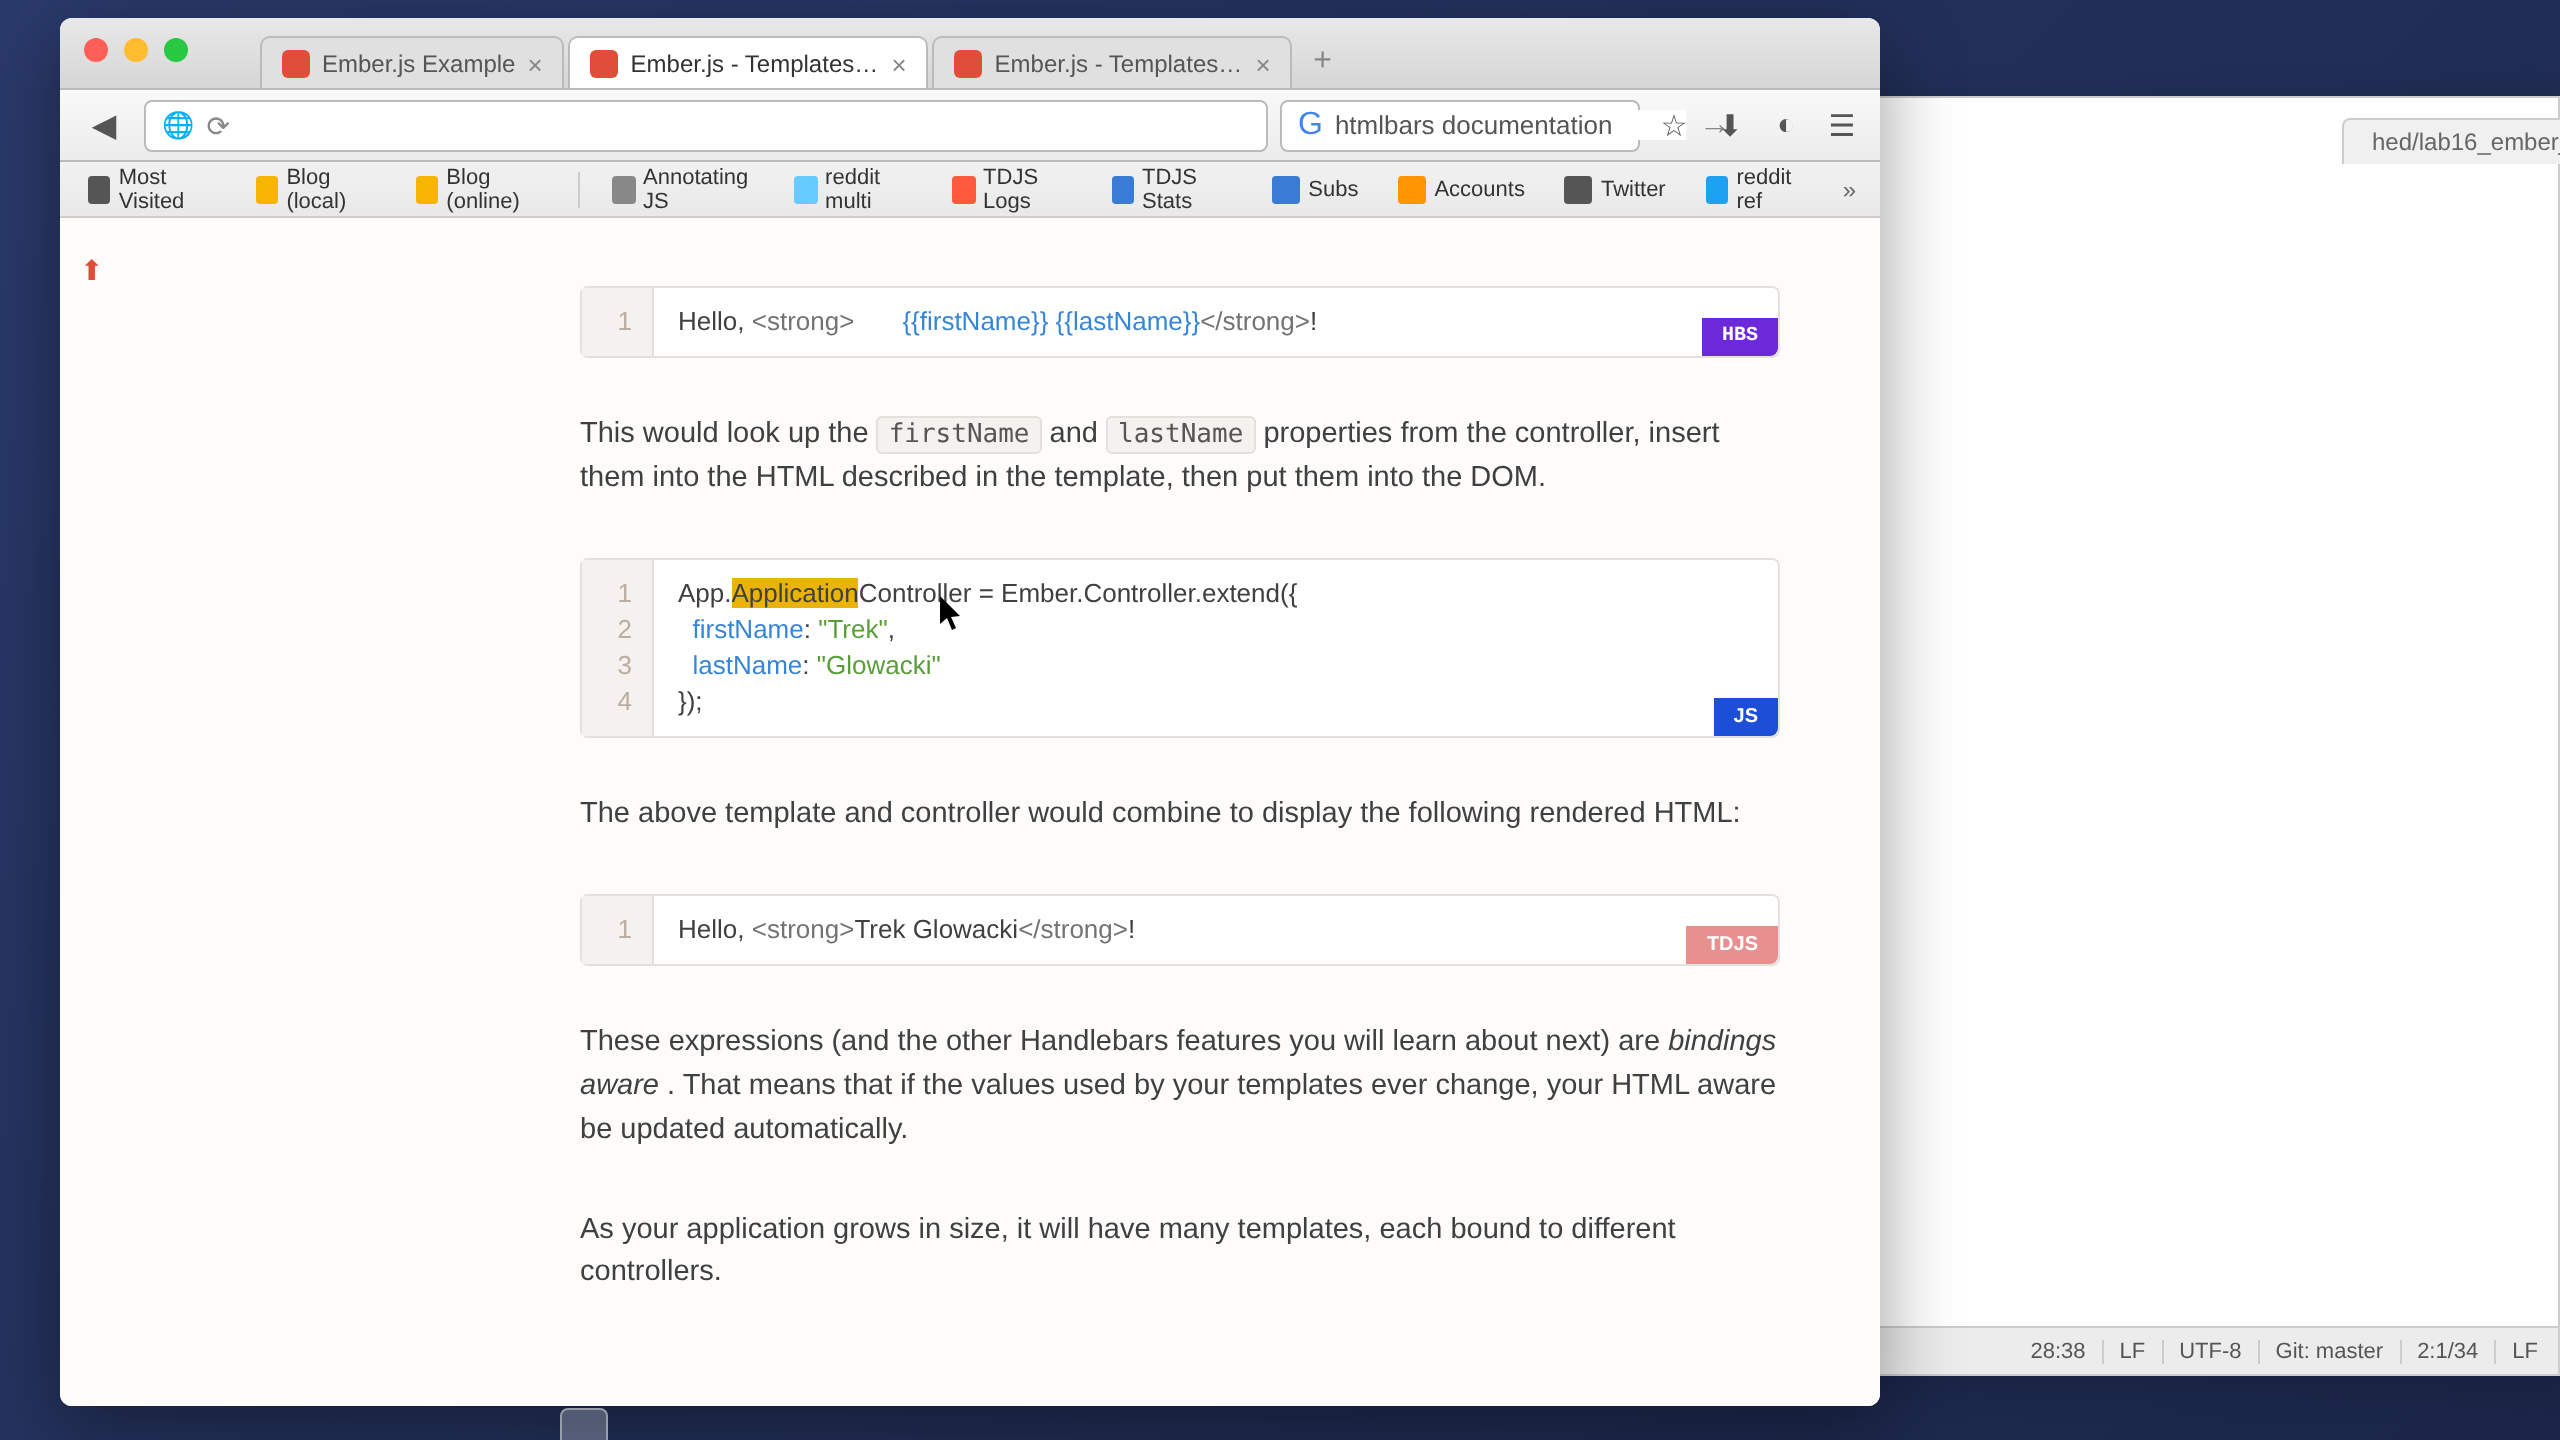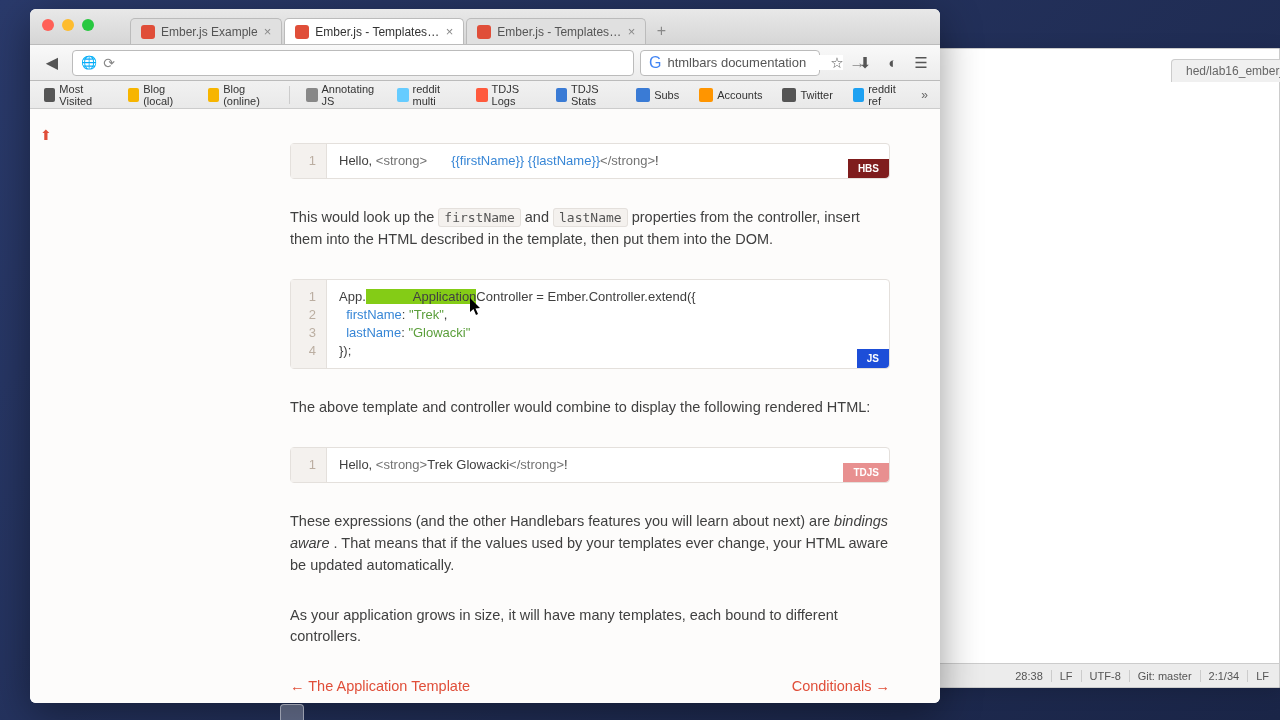--- a/index.html
+++ b/index.html
@@ -76,21 +76,21 @@
 }
 .traffic { position: absolute; top: 10px; left: 12px; display: flex; gap: 8px; }
 .traffic div { width: 12px; height: 12px; border-radius: 50%; }
 .tl-red { background: #ff5f57; }
 .tl-yel { background: #febc2e; }
 .tl-grn { background: #28c840; }
 
 .tabs { display: flex; margin-left: 100px; align-items: flex-end; height: 100%; }
 .tab {
   display: flex;
-  align-items: center;
+  align-items: flex-start;
   gap: 6px;
   padding: 6px 10px;
   font-size: 12px;
   color: #555;
   background: #e0e0e0;
   border: 1px solid #bbb;
   border-bottom: none;
   border-radius: 5px 5px 0 0;
   margin-right: 2px;
   max-width: 180px;
@@ -202,32 +202,32 @@
   padding: 8px 0;
   text-align: right;
   min-width: 36px;
 }
 .gutter div { padding: 0 10px; line-height: 1.4; }
 .code { padding: 8px 12px; white-space: pre; line-height: 1.4; flex: 1; }
 .code .kw { color: #3786d6; }
 .code .tag { color: #737373; }
 .code .str { color: #5a9e3a; }
 .code .mustache { color: #3786d6; margin-left: 24px; }
-.code .sel { background: #84cc16; padding-left: 47px; }
+.code .sel { background: #eab308; }
 .lang-badge {
   position: absolute;
   right: 0;
   bottom: 0;
   font-size: 10px;
   font-weight: bold;
   color: #fff;
   padding: 2px 10px;
   border-radius: 0 0 4px 0;
 }
-.b-hbs { background: #7f1d1d; }
+.b-hbs { background: #6d28d9; font-family: Liberation Mono, monospace; }
 .b-js { background: #1d4ed8; }
 .b-html { background: #e89090; }
 
 .doc p { margin: 28px 0; }
 .doc code.inline {
   background: #f4f1ee;
   border: 1px solid #e4e0dc;
   border-radius: 3px;
   padding: 1px 5px;
   font-family: Menlo, Consolas, monospace;
@@ -419,22 +419,18 @@
       </div>
 
       <p>
         <span>These expressions (and the other Handlebars features you will learn about next) are </span>
         <em>bindings aware</em>
         <span>. That means that if the values used by your templates ever change, your HTML aware be updated automatically.</span>
       </p>
 
       <p>As your application grows in size, it will have many templates, each bound to different controllers.</p>
 
-      <div class="pager">
-        <a>← The Application Template</a>
-        <a>Conditionals →</a>
-      </div>
 
     </div>
   </div>
 </div>
 
 <div class="dock"></div>
 
 </body></html>

